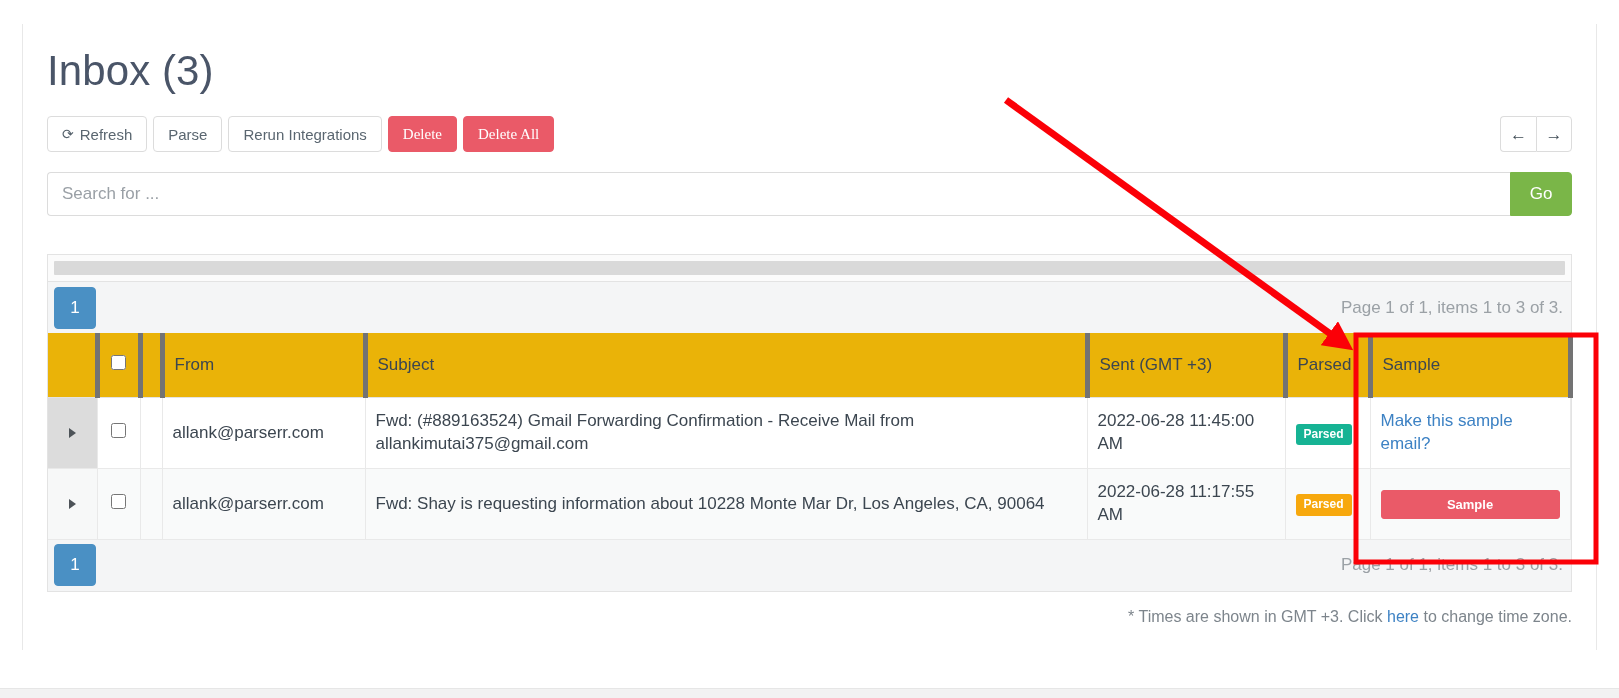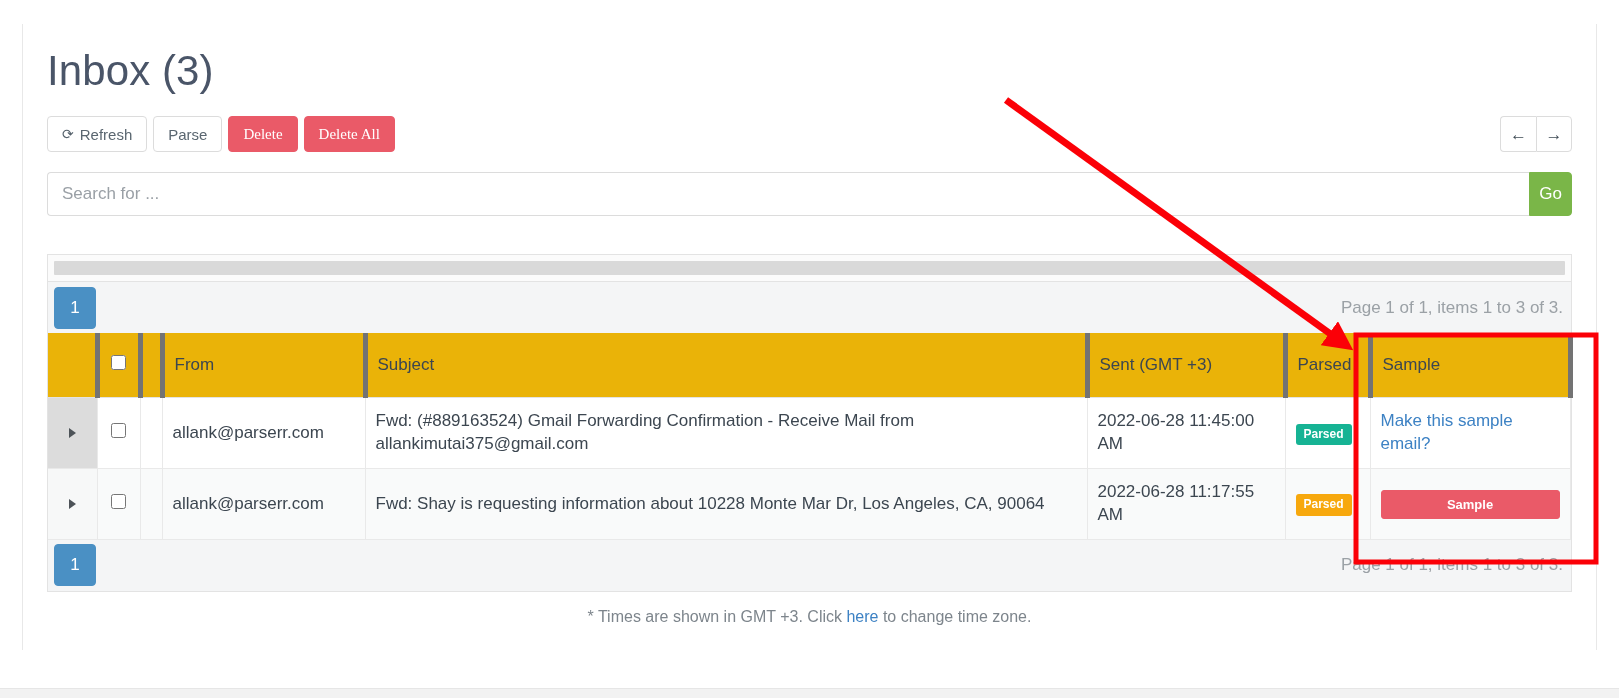--- a/index.html
+++ b/index.html
@@ -119,21 +119,21 @@
     border-radius: 4px 0 0 4px;
     padding: 0 14px;
     font-size: 17px;
     color: #555;
     font-family: "Liberation Sans", sans-serif;
     outline: none;
     background: #ffffff;
   }
   .search-input::placeholder { color: #9aa0a6; }
   .search-go {
-    width: 43px; height: 44px;
+    width: 62px; height: 44px;
     background: #7ab648;
     border: 1px solid #7ab648;
     border-radius: 0 4px 4px 0;
     color: #ffffff;
     font-size: 17px;
     font-family: "Liberation Sans", sans-serif;
     cursor: pointer;
   }
 
   
@@ -272,21 +272,21 @@
     font-weight: bold;
     border-radius: 3px;
     padding: 6px 0;
     text-align: center;
     cursor: pointer;
     font-family: "Liberation Sans", sans-serif;
   }
 
   
   .footnote {
-    text-align: center;
+    text-align: right;
     font-size: 16px;
     color: #7d858c;
     padding: 16px 0 0 0;
   }
   .footnote a { color: #3d82c4; text-decoration: none; cursor: pointer; }
 
   
   .annot-svg {
     position: absolute;
     left: 0; top: 0;
@@ -305,20 +305,21 @@
 
       <h1 class="page-title">Inbox (3)</h1>
 
       <div class="toolbar-row">
         <div class="btn-group">
           <button class="btn">
             <span class="refresh-icon">⟳</span>
             <span>Refresh</span>
           </button>
           <button class="btn">Parse</button>
+          <button class="btn">Rerun Integrations</button>
           <button class="btn btn-danger">Delete</button>
           <button class="btn btn-danger">Delete All</button>
         </div>
         <div class="nav-arrows">
           <button class="nav-btn left">
             <span>←</span>
           </button>
           <button class="nav-btn right">
             <span>→</span>
           </button>

